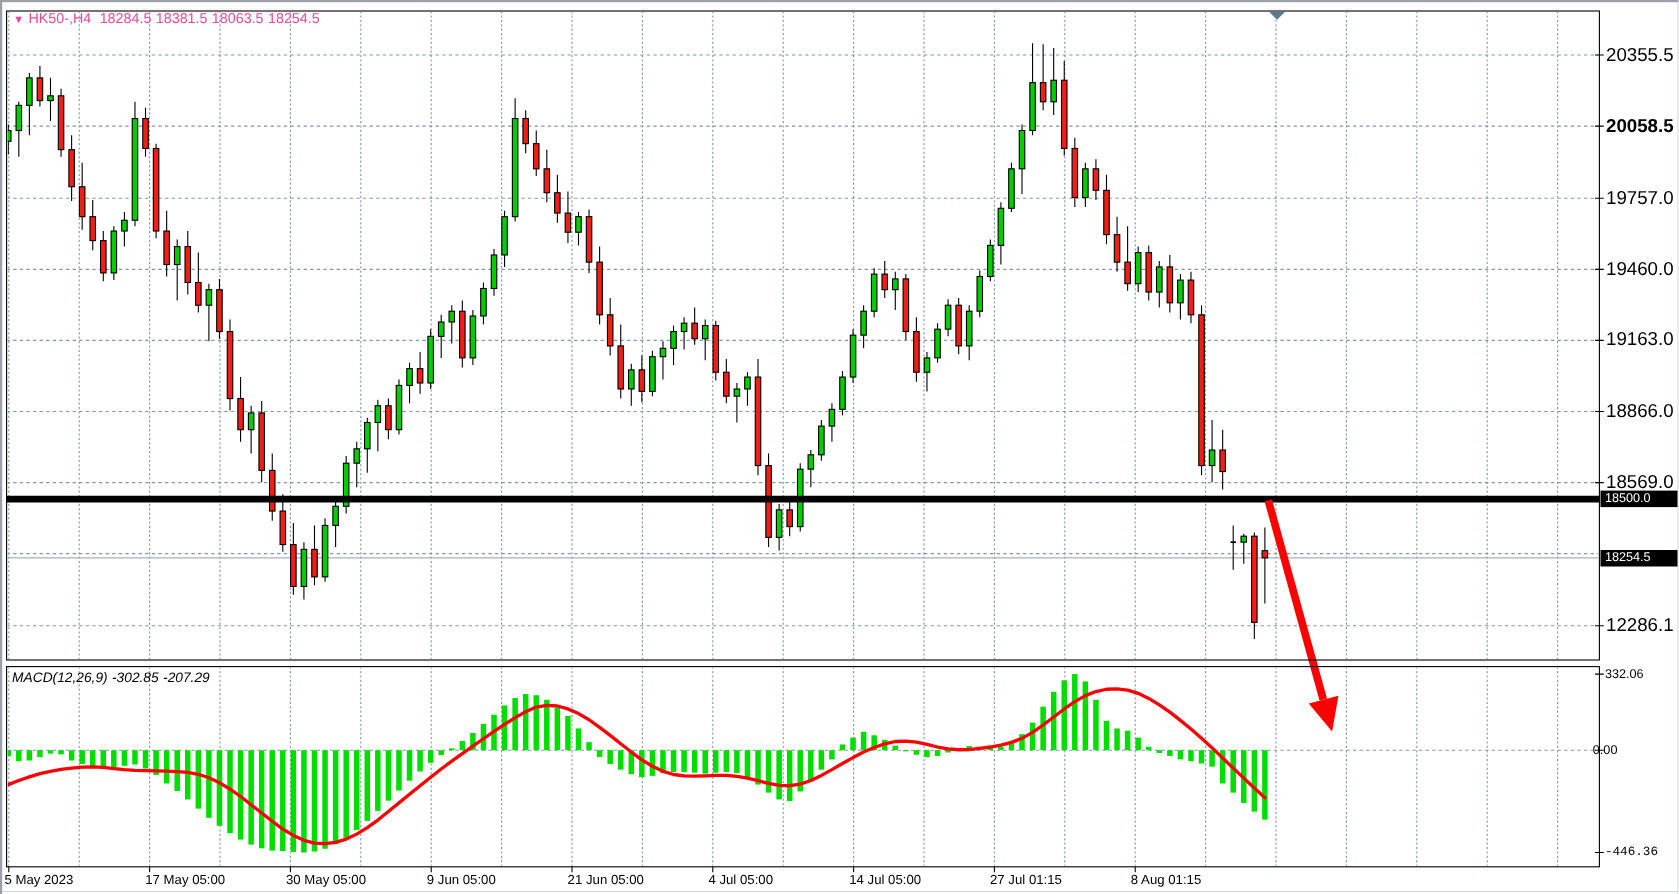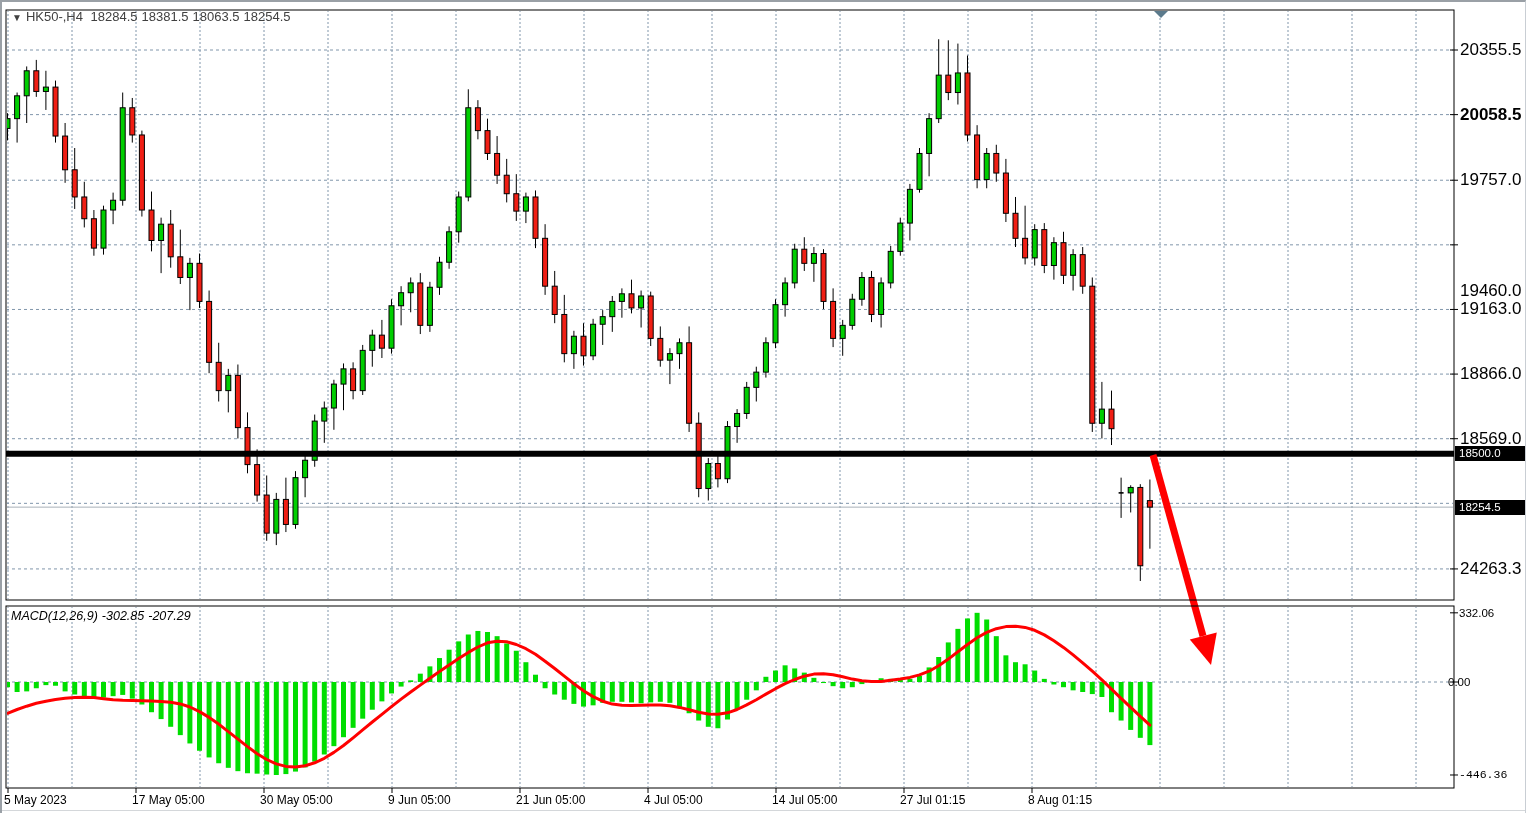--- a/index.html
+++ b/index.html
@@ -8,21 +8,21 @@
     font-family:"Liberation Sans", sans-serif;
     border-top:2px solid #9aa0a6;border-left:2px solid #9aa0a6;border-right:1px solid #c9ced4;
     box-sizing:border-box;
   }
   #chart-svg{position:absolute;left:0;top:0;}
   .lbl{position:absolute;color:#000;white-space:nowrap;}
   .price-lbl{font-size:17px;height:14px;line-height:14px;}
   .price-tag{font-size:11.5px;height:15px;line-height:15px;background:#000;color:#fff;padding:0 4px;left:1453px;width:66px;}
   .macd-lbl{font-size:11.5px;height:14px;line-height:14px;}
   .date-lbl{font-size:12px;height:14px;line-height:14px;}
-  #symbol-title{position:absolute;left:10px;top:7px;font-size:13px;color:#404040;}
+  #symbol-title{position:absolute;left:10px;top:7px;font-size:13px;color:#ec4899;}
   #symbol-title span{margin-right:4px;}
   #dropdown-tri{font-size:10px;margin-right:6px;cursor:pointer;}
   #macd-title{position:absolute;left:9px;top:607px;font-size:12.5px;color:#000;}
   #macd-title span{margin-right:4px;font-style:italic;}
   .bottom-strip{position:absolute;left:0;top:808px;width:1526px;height:1px;background:#d4d7da;}
 </style>
 </head>
 <body>
 
 <div id="win">
@@ -498,25 +498,25 @@
   </div>
 
   <div id="macd-title">
     <span>MACD(12,26,9)</span><span>-302.85</span><span>-207.29</span>
   </div>
 
   <div id="price-axis">
       <div class="lbl price-lbl" style="left: 1458px; top: 41px;">20355.5</div>
       <div class="lbl price-lbl" style="left: 1458px; top: 106px; font-weight: bold;">20058.5</div>
       <div class="lbl price-lbl" style="left: 1458px; top: 171px;">19757.0</div>
-      <div class="lbl price-lbl" style="left: 1458px; top: 236px; margin-top: 46px;">19460.0</div>
+      <div class="lbl price-lbl" style="left: 1458px; top: 236px;">19460.0</div>
       <div class="lbl price-lbl" style="left: 1458px; top: 300px;">19163.0</div>
       <div class="lbl price-lbl" style="left: 1458px; top: 365px;">18866.0</div>
       <div class="lbl price-lbl" style="left: 1458px; top: 430px;">18569.0</div>
-      <div class="lbl price-lbl" style="left: 1458px; top: 560px;">24263.3</div>
+      <div class="lbl price-lbl" style="left: 1458px; top: 560px;">12286.1</div>
       <div class="lbl price-tag" style="left: 1453px; top: 444px;">18500.0</div>
       <div class="lbl price-tag" style="left: 1453px; top: 498px;">18254.5</div>
     </div>
   <div id="macd-axis">
       <div class="lbl macd-lbl" style="left: 1457px; top: 604px;">332.06</div>
       <div class="lbl macd-lbl" style="left: 1446px; top: 673px;">0.00</div>
       <div class="lbl macd-lbl" style="left: 1457px; top: 766px; font-family: Liberation Mono, monospace;">-446.36</div>
     </div>
   <div id="time-axis">
       <div class="lbl date-lbl" style="left: 2px; top: 791px;">5 May 2023</div>

